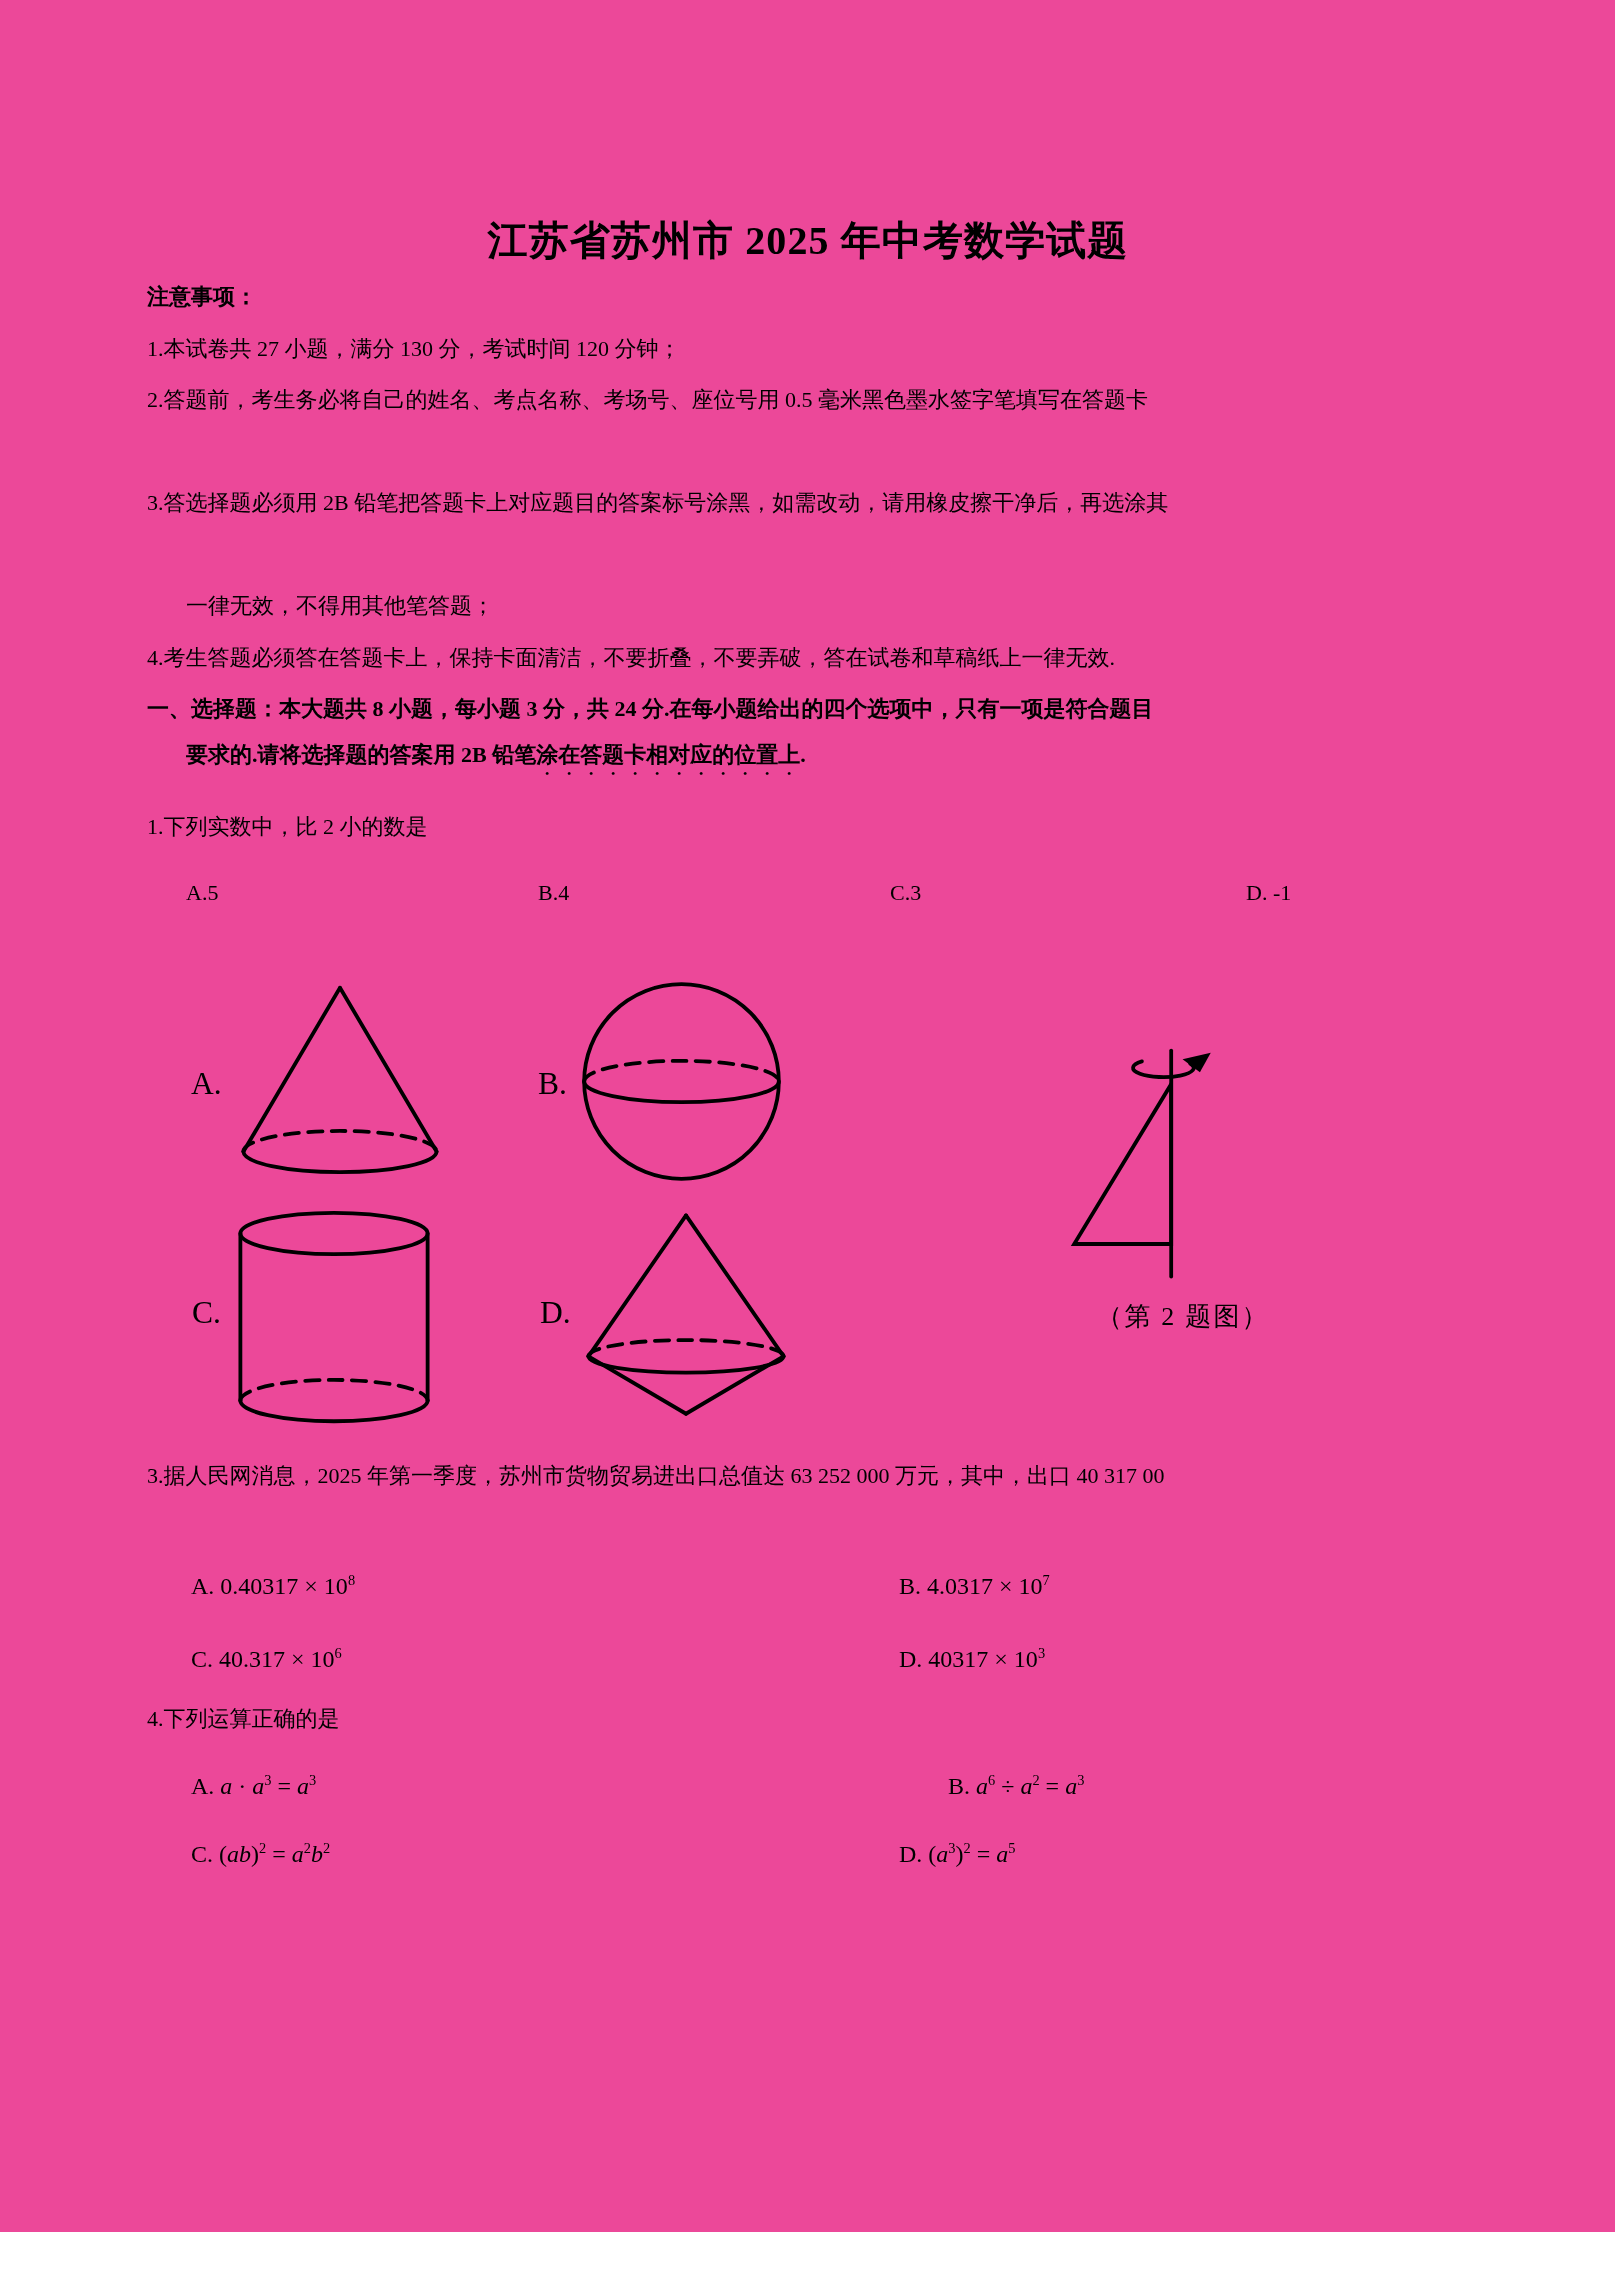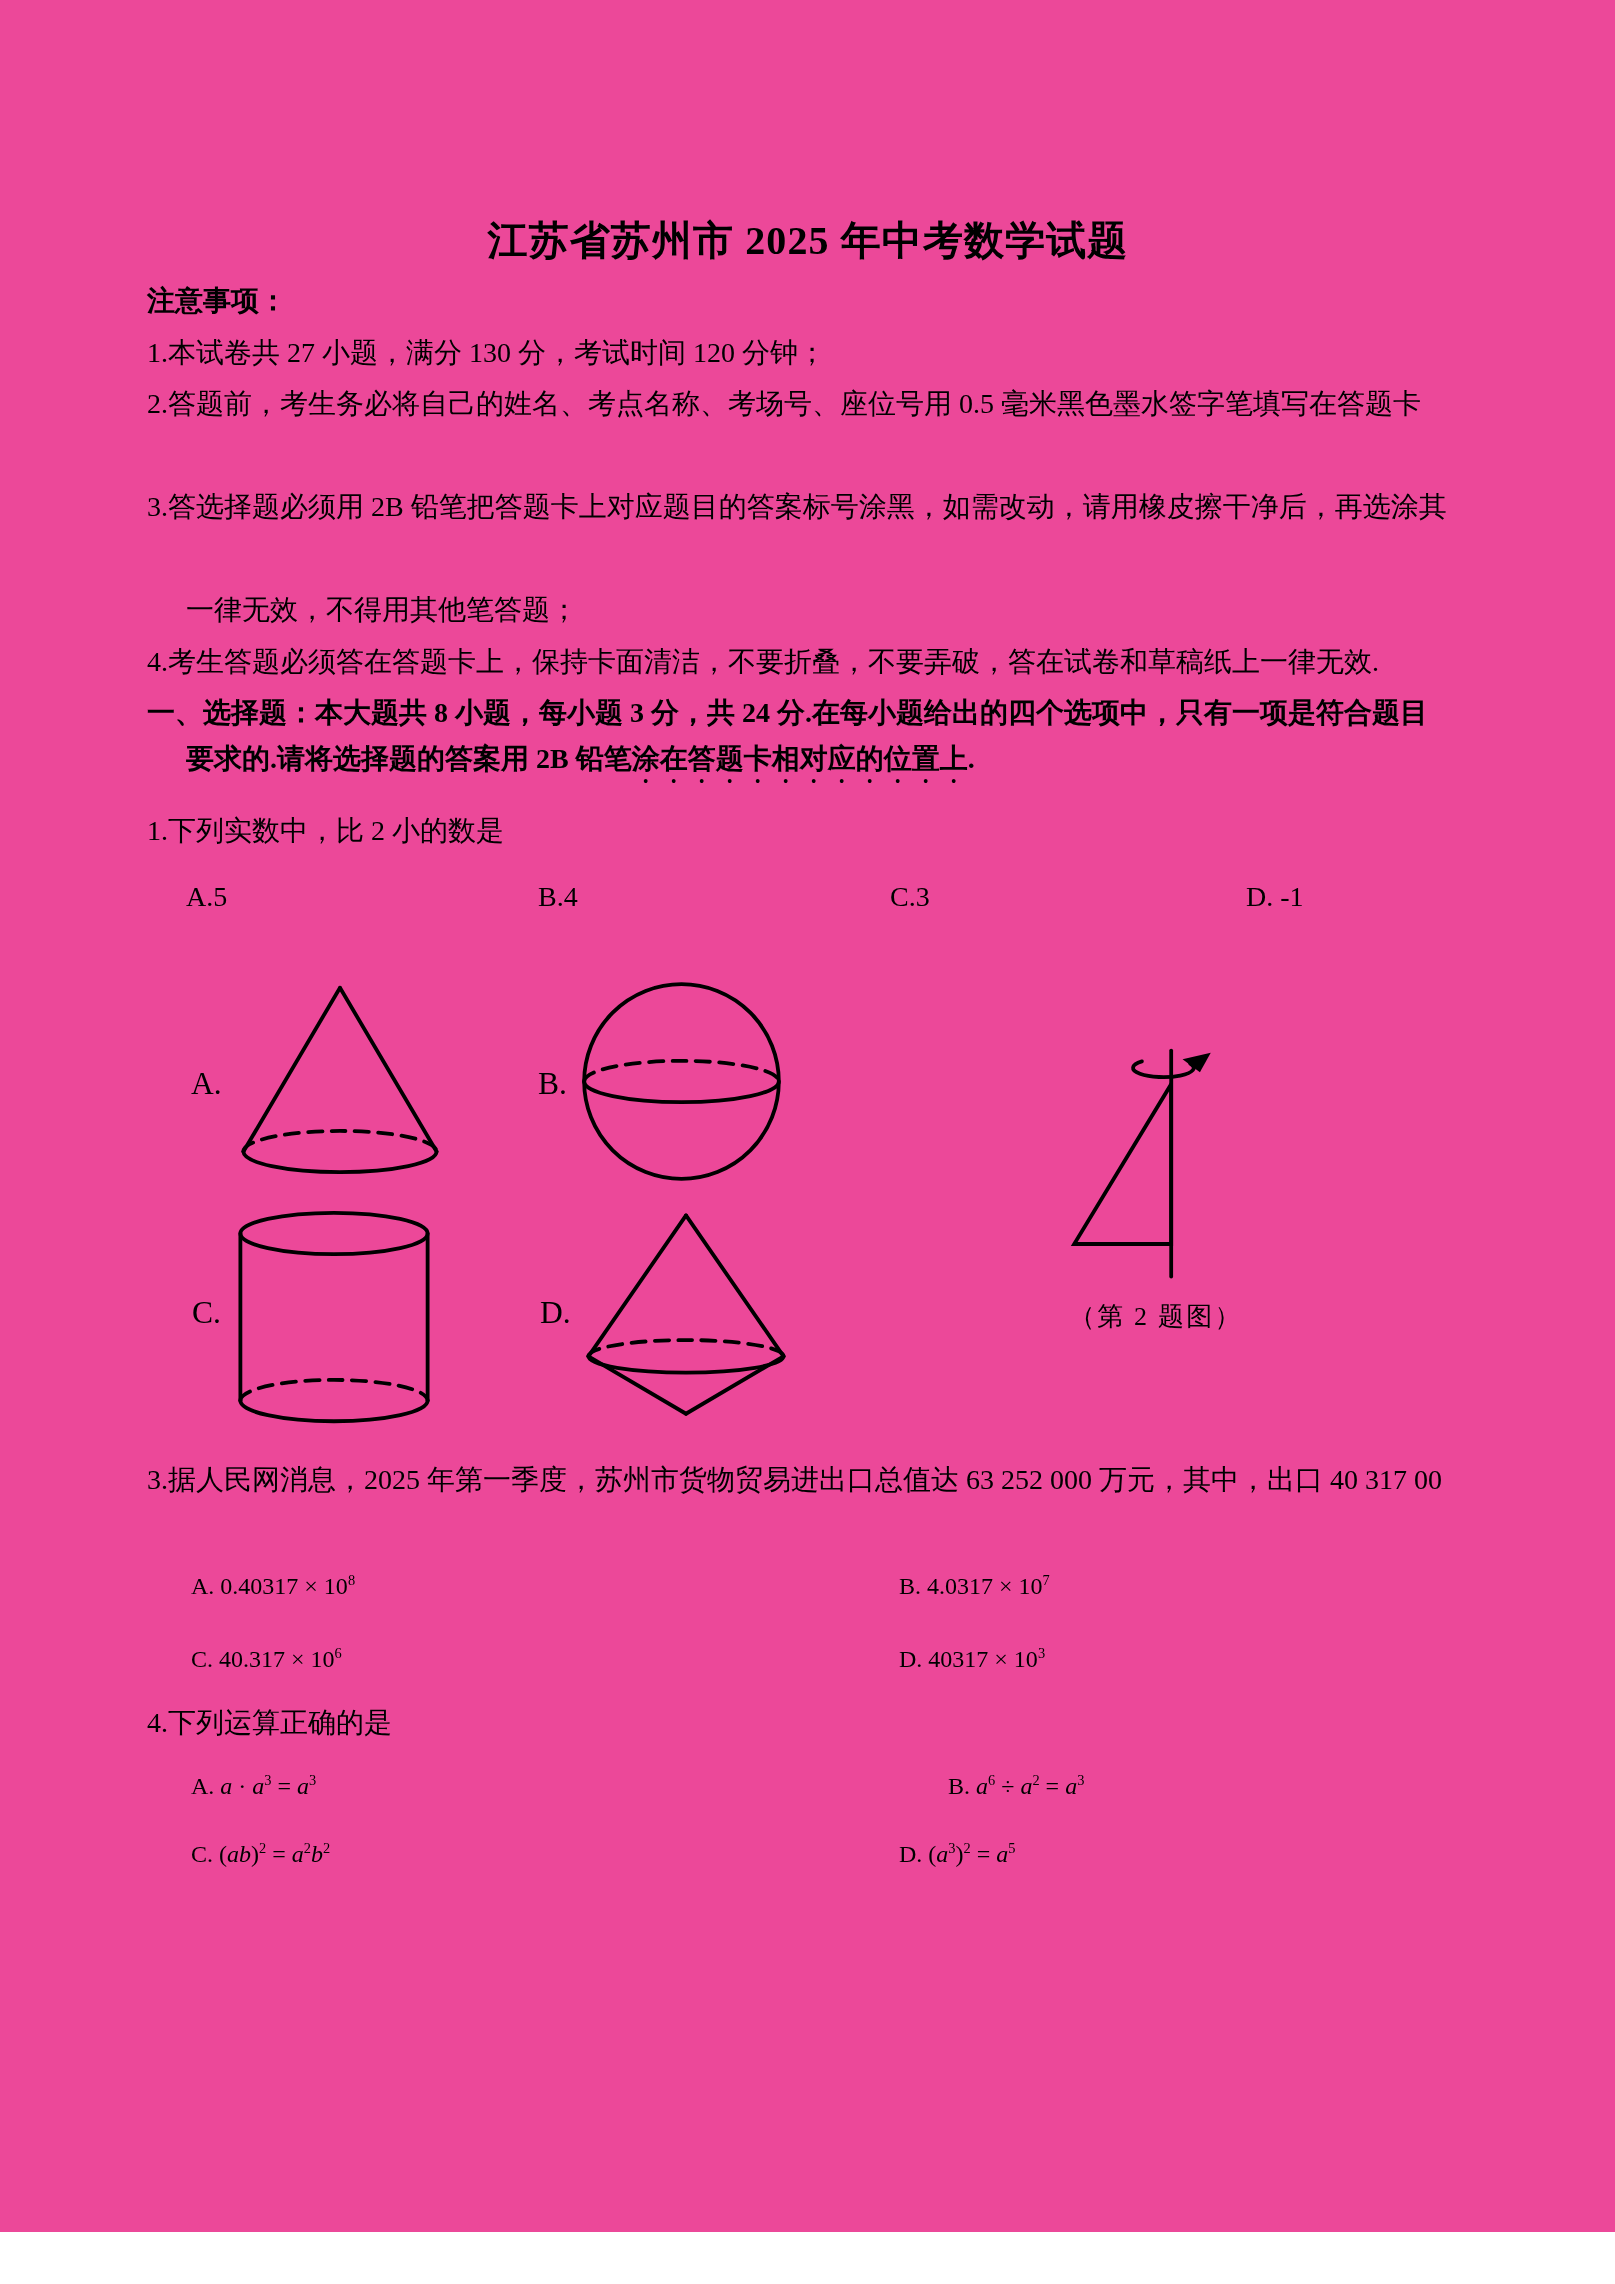--- a/index.html
+++ b/index.html
@@ -15,38 +15,39 @@
   .title {
     position:absolute;
     top:213px; left:0; width:100%;
     text-align:center;
     font-size:40px;
     font-weight:bold;
     letter-spacing:1.1px;
   }
   .line {
     position:absolute;
-    font-size:28px;
+    font-size:22px;
     line-height:1.2;
     white-space:pre;
   }
   .bold { font-weight:bold; }
   .emph {
     -webkit-text-emphasis:filled dot;
     -webkit-text-emphasis-position:under right;
     text-emphasis:filled dot;
     text-emphasis-position:under right;
   }
   .figlabel {
     position:absolute;
     font-size:31.5px;
   }
   .caption {
     position:absolute;
     font-size:26px;
+    text-align:center;
     width:228px;
     letter-spacing:2.2px;
   }
   .fig { position:absolute; overflow:visible; }
   .fig path, .fig ellipse, .fig circle {
     stroke:#000000;
     stroke-width:7;
     fill:none;
     stroke-linecap:round;
   }

